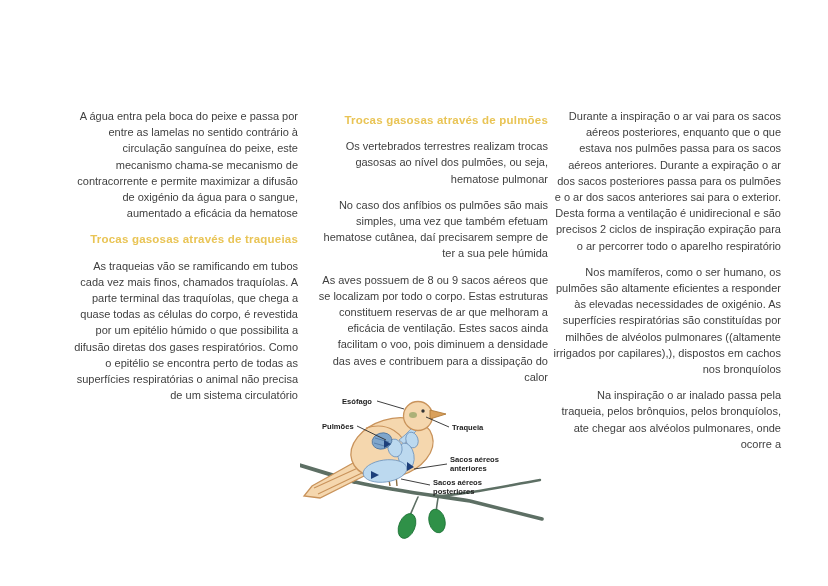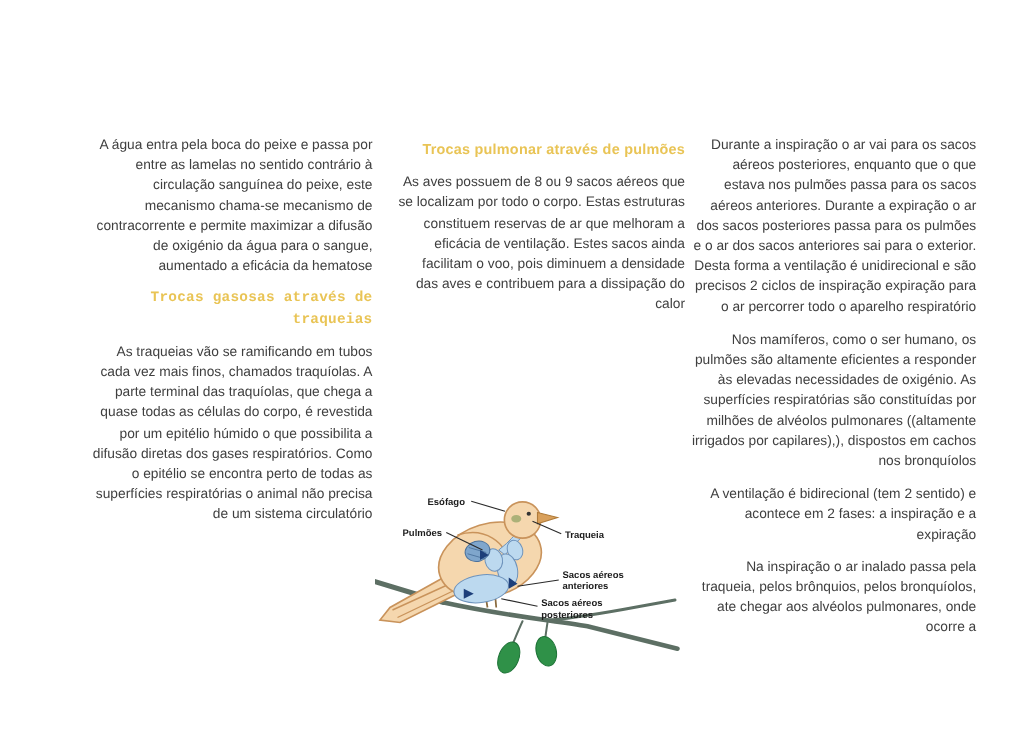--- a/index.html
+++ b/index.html
@@ -16,21 +16,21 @@
     margin-top:32px;
   }
   .col-1{left:68px;}
   .col-2{left:318px;}
   .col-3{left:553px;width:228px;}
   .col p{margin:0 0 10px 0;}
   .sec-heading{
     color:#e9c455;font-weight:bold;font-size:11.5px;
     margin:4px 0 10px 0;letter-spacing:.2px;
   }
-  .sec-heading.indent{padding-left:7px;font-family:Liberation Mono, monospace;}
+  .sec-heading.indent{padding-left:7px;}
   .diagram-wrap{
     position:absolute;left:300px;top:390px;width:250px;height:150px;
   }
   .dlabel{
     font-family:"Liberation Sans", sans-serif;
     font-size:7.6px;font-weight:bold;fill:#1c1c1c;
   }
   .leader{stroke:#2a2a2a;stroke-width:0.9;fill:none;}
   .branch{stroke:#5d6f64;fill:none;stroke-linecap:round;}
   .leaf{fill:#2f9148;stroke:#1e7337;stroke-width:0.8;}
@@ -46,28 +46,29 @@
 
 <div class="page">
 
   <div class="col col-1">
     <p>A água entra pela boca do peixe e passa por entre as lamelas no sentido contrário à circulação sanguínea do peixe, este mecanismo chama-se mecanismo de contracorrente e permite maximizar a difusão de oxigénio da água para o sangue, aumentado a eficácia da hematose</p>
     <div class="sec-heading indent">Trocas gasosas através de traqueias</div>
     <p>As traqueias vão se ramificando em tubos cada vez mais finos, chamados traquíolas. A parte terminal das traquíolas, que chega a quase todas as células do corpo, é revestida por um epitélio húmido o que possibilita a difusão diretas dos gases respiratórios. Como o epitélio se encontra perto de todas as superfícies respiratórias o animal não precisa de um sistema circulatório</p>
   </div>
 
   <div class="col col-2">
-    <div class="sec-heading">Trocas pulmonar através de pulmões</div>
+    <div class="sec-heading">Trocas gasosas através de pulmões</div>
+    <p>Os vertebrados terrestres realizam trocas gasosas ao nível dos pulmões, ou seja, hematose pulmonar</p>
+    <p>No caso dos anfíbios os pulmões são mais simples, uma vez que também efetuam hematose cutânea, daí precisarem sempre de ter a sua pele húmida</p>
     <p>As aves possuem de 8 ou 9 sacos aéreos que se localizam por todo o corpo. Estas estruturas constituem reservas de ar que melhoram a eficácia de ventilação. Estes sacos ainda facilitam o voo, pois diminuem a densidade das aves e contribuem para a dissipação do calor</p>
   </div>
 
   <div class="col col-3">
     <p>Durante a inspiração o ar vai para os sacos aéreos posteriores, enquanto que o que estava nos pulmões passa para os sacos aéreos anteriores. Durante a expiração o ar dos sacos posteriores passa para os pulmões e o ar dos sacos anteriores sai para o exterior. Desta forma a ventilação é unidirecional e são precisos 2 ciclos de inspiração expiração para o ar percorrer todo o aparelho respiratório</p>
     <p>Nos mamíferos, como o ser humano, os pulmões são altamente eficientes a responder às elevadas necessidades de oxigénio. As superfícies respiratórias são constituídas por milhões de alvéolos pulmonares ((altamente irrigados por capilares),), dispostos em cachos nos bronquíolos</p>
-    <p>A ventilação é bidirecional (tem 2 sentido) e acontece em 2 fases: a inspiração e a expiração</p>
     <p>Na inspiração o ar inalado passa pela traqueia, pelos brônquios, pelos bronquíolos, ate chegar aos alvéolos pulmonares, onde ocorre a</p>
   </div>
 
   <div class="diagram-wrap">
     <svg width="250" height="150" viewBox="0 0 250 150">
 
       <path class="branch" d="M-4,74 L55,92" stroke-width="4"></path>
       <path class="branch" d="M55,92 C100,102 140,106 170,111 L242,129" stroke-width="3.6"></path>
       <path class="branch" d="M140,106 C175,103 205,96 240,90" stroke-width="2.4"></path>
       <path class="branch" d="M118,107 C113,118 110,126 107,132" stroke-width="1.6"></path>

